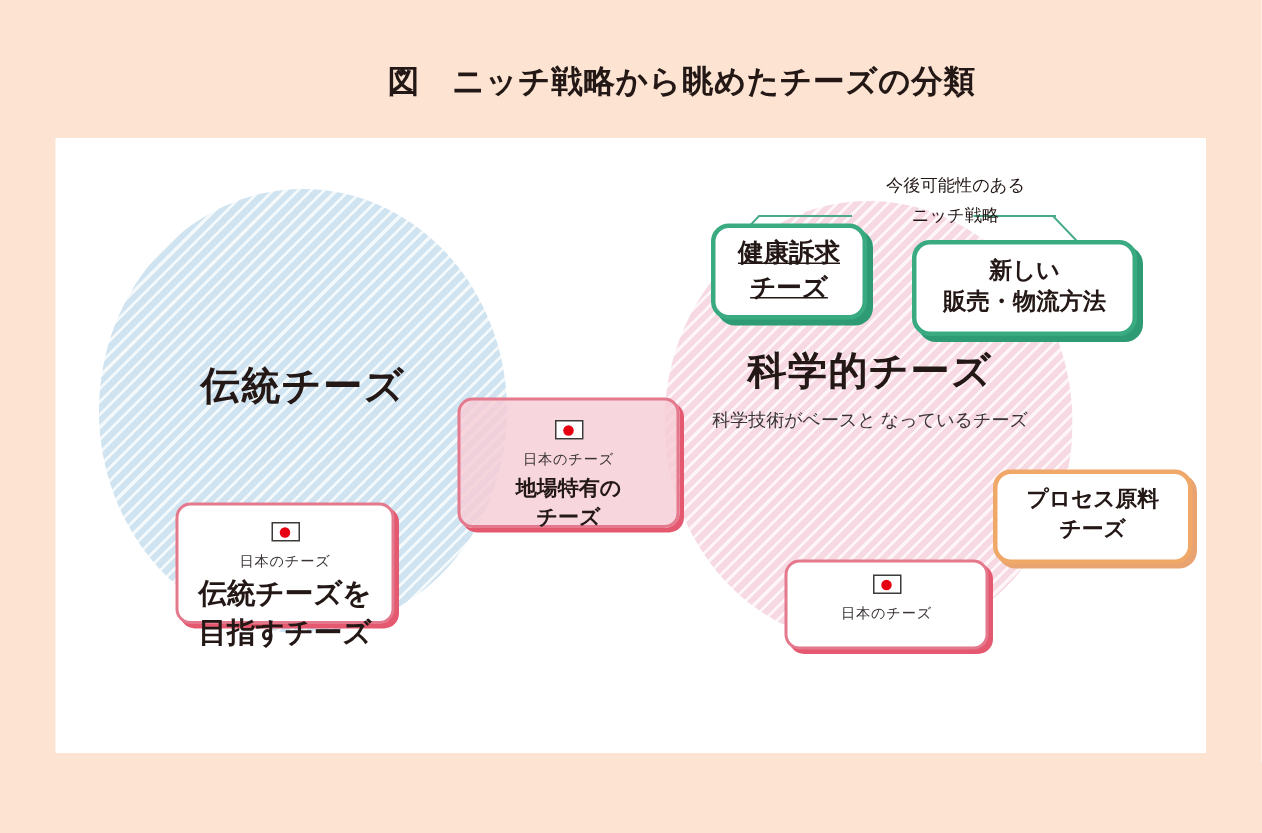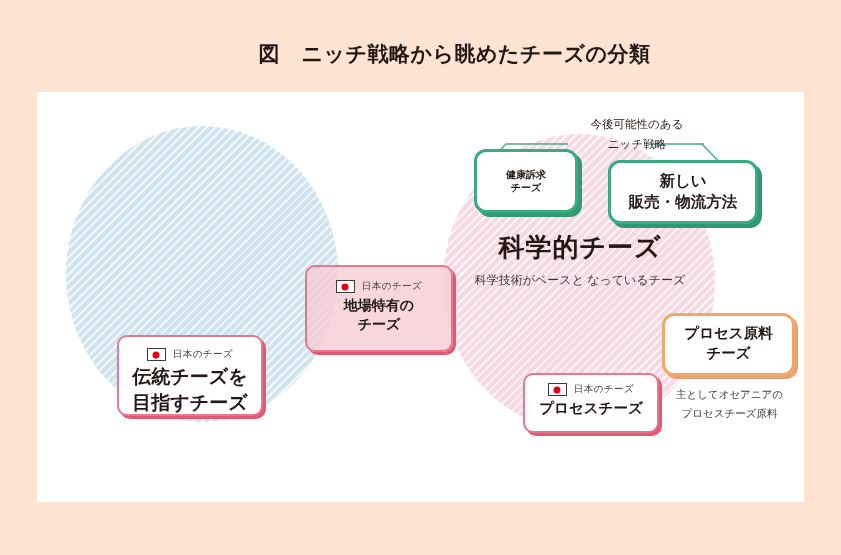--- a/index.html
+++ b/index.html
@@ -112,20 +112,21 @@
     line-height: 1.35;
     white-space: pre-line;
   }
   
   .flag-row {
     display: flex;
     align-items: center;
     justify-content: center;
     gap: 7px;
     margin-bottom: 3px;
+    flex-direction: column;
   }
   .flag {
     display: inline-block;
     width: 19px;
     height: 13px;
     background: #ffffff;
     border: 1px solid #3d3a38;
     position: relative;
     box-sizing: border-box;
     flex: none;
@@ -190,21 +191,21 @@
   }
   #card-health {
     left: 437px;
     top: 57px;
     width: 104px;
     height: 64px;
     display: flex;
     align-items: center;
     justify-content: center;
   }
-  #card-health .card-title { font-size: 10px; }
+  #card-health .card-title { font-size: 17px; text-decoration: underline; }
   #card-newsales {
     left: 571px;
     top: 68px;
     width: 150px;
     height: 64px;
     display: flex;
     align-items: center;
     justify-content: center;
   }
   #card-newsales .card-title { font-size: 15.5px; }
@@ -264,20 +265,21 @@
 <div id="page">
 
   <div id="figure-title">図　ニッチ戦略から眺めたチーズの分類</div>
 
   <div id="panel">
 
     <div class="venn" id="circle-traditional"></div>
     <div class="venn" id="circle-scientific"></div>
 
     <div class="circle-label" id="label-traditional">
+      <div class="circle-title">伝統チーズ</div>
     </div>
 
     <div class="circle-label" id="label-scientific">
       <div class="circle-title">科学的チーズ</div>
       <div class="circle-sub">科学技術がベースと
 なっているチーズ</div>
     </div>
 
     <svg id="connector" viewBox="0 0 767 410">
       <path d="M 452 70 L 469 52 L 531 52" fill="none" stroke="#4aa98a" stroke-width="1.3"></path>
@@ -314,25 +316,22 @@
       </div>
       <div class="card-title">伝統チーズを
 目指すチーズ</div>
     </div>
 
     <div class="card card-pink" id="card-process">
       <div class="flag-row">
         <span class="flag"></span>
         <span class="flag-text">日本のチーズ</span>
       </div>
-      <div class="card-title">プロセスチーズ</div>
     </div>
 
     <div class="card card-orange" id="card-raw">
       <div class="card-title">プロセス原料
 チーズ</div>
     </div>
 
-    <div class="caption" id="caption-oceania">主としてオセアニアの
-プロセスチーズ原料</div>
 
   </div>
 </div>
 
 </body></html>

